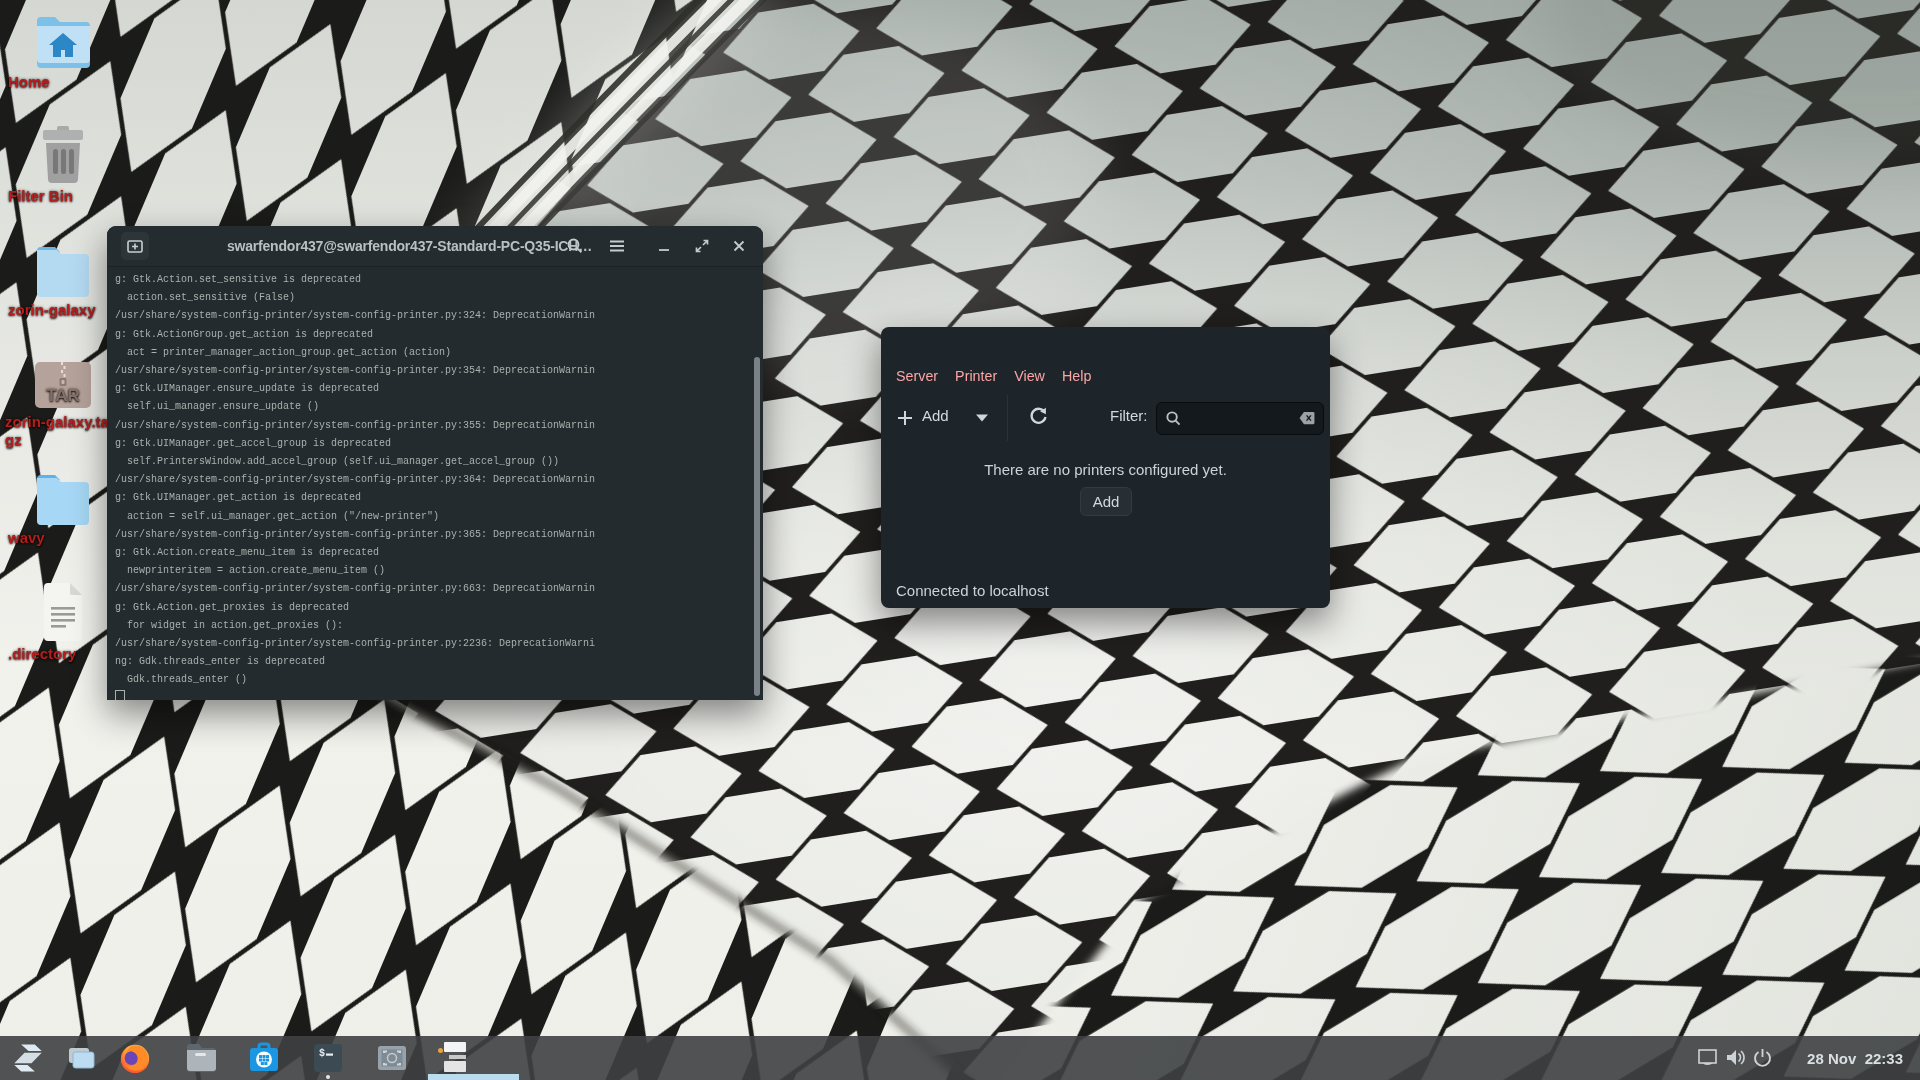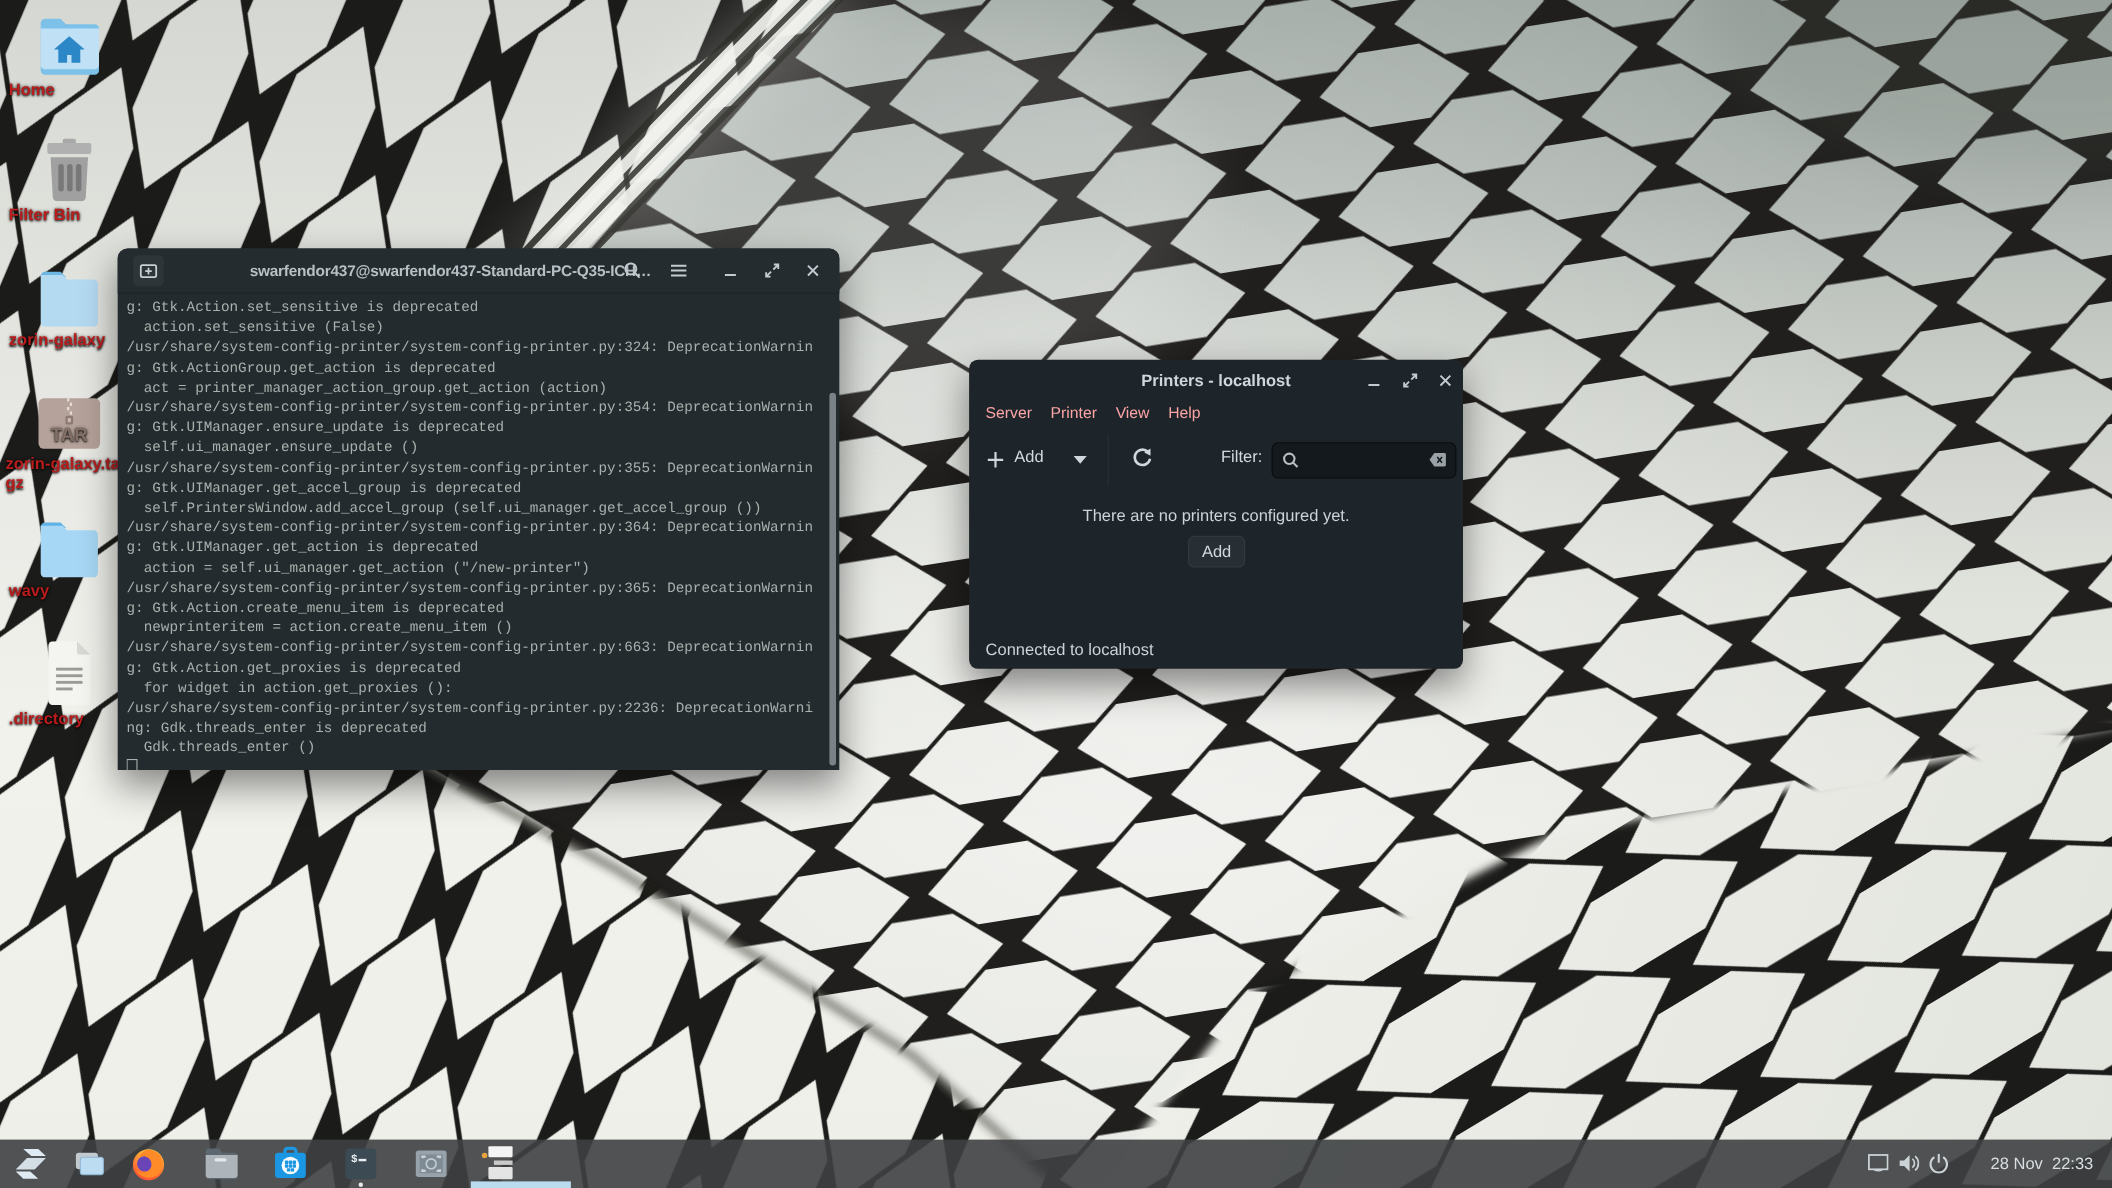--- a/index.html
+++ b/index.html
@@ -2,21 +2,21 @@
 <html><head><meta charset="utf-8">
 <style>
 html,body{margin:0;padding:0;width:1920px;height:1080px;overflow:hidden;background:#cfd2cc;font-family:"Liberation Sans",sans-serif;}
 #bg{position:absolute;left:0;top:0;width:1920px;height:1080px;}
 .win{position:absolute;border-radius:8px;box-shadow:0 14px 34px rgba(0,0,0,.45);}
 
 #term{left:107px;top:226px;width:656px;height:474px;background:#232b2e;border-radius:9px 9px 0 0;}
 #term .tbar{height:40px;background:#242c30;border-radius:9px 9px 0 0;position:relative;border-bottom:1px solid #1b2124;}
 #term .title{position:absolute;left:15px;width:470px;top:0;height:40px;line-height:41px;text-align:right;color:#b7c0c4;font-weight:bold;font-size:14px;letter-spacing:-0.2px;}
 #term .newtab{position:absolute;left:14px;top:6px;width:28px;height:28px;background:#2d3539;border-radius:5px;}
-#term .body{position:absolute;left:8px;top:45px;right:14px;bottom:0;font-family:"Liberation Mono",monospace;font-size:13px;line-height:18.2px;color:#a9b1ae;white-space:pre;overflow:hidden;}
+#term .body{position:absolute;left:8px;top:45px;right:14px;bottom:0;font-family:"Liberation Mono",monospace;font-size:10px;line-height:18.2px;color:#a9b1ae;white-space:pre;overflow:hidden;}
 #term .sbar{position:absolute;right:3px;top:131px;width:6px;height:339px;background:#8a9296;border-radius:3px;opacity:.85;}
 
 #prn{left:881px;top:327px;width:449px;height:281px;background:#1d242a;border-radius:8px;color:#ced6da;}
 #prn .tbar{height:37px;position:relative;}
 #prn .title{position:absolute;left:0;right:0;top:0;height:37px;line-height:39px;text-align:center;color:#cfd7db;font-weight:bold;font-size:15px;}
 #prn .menu{position:absolute;top:41px;left:10px;font-size:14.3px;color:#fca5a5;}
 #prn .menu span{margin-right:7px;padding:3px 5px;}
 #prn .vsep{position:absolute;left:126px;top:68px;width:1px;height:46px;background:#2a3138;}
 #prn .filterbox{position:absolute;left:275px;top:75px;width:166px;height:31px;background:#14191d;border:1px solid #090c0e;border-radius:6px;}
 #prn .noprn{position:absolute;top:134px;width:100%;text-align:center;font-size:15px;color:#ccd4d8;}
@@ -216,34 +216,20 @@
 g: Gtk.Action.get_proxies is deprecated
   for widget in action.get_proxies ():
 /usr/share/system-config-printer/system-config-printer.py:2236: DeprecationWarni
 ng: Gdk.threads_enter is deprecated
   Gdk.threads_enter ()
 <span style="display:inline-block;width:8px;height:16px;border:1px solid #a9b1ae;vertical-align:-3px;"></span></div>
  <div class="sbar"></div>
 </div>
 
 <div id="prn" class="win">
- <div class="tbar">
-      <div class="title">Printers - localhost</div>
-  <svg style="position:absolute;left:359px;top:10px" width="18" height="18" viewBox="0 0 18 18">
-        <path d="M4 13h10" stroke="#c3cbd0" stroke-width="1.8"></path>
-      </svg>
-  <svg style="position:absolute;left:392px;top:10px" width="18" height="18" viewBox="0 0 18 18">
-        <g stroke="#c3cbd0" stroke-width="1.7" fill="none">
-          <path d="M10.5 3.5 H14.5 V7.5 M14.5 3.5 L10 8 M7.5 14.5 H3.5 V10.5 M3.5 14.5 L8 10"></path>
-        </g>
-      </svg>
-  <svg style="position:absolute;left:424px;top:10px" width="18" height="18" viewBox="0 0 18 18">
-        <path d="M4.5 4.5 13.5 13.5 M13.5 4.5 4.5 13.5" stroke="#c3cbd0" stroke-width="1.8"></path>
-      </svg>
- </div>
  <div class="menu"><span>Server</span><span>Printer</span><span>View</span><span>Help</span></div>
  <div class="vsep"></div>
  <svg style="position:absolute;left:16px;top:83px" width="16" height="16" viewBox="0 0 16 16">
       <path d="M7 1h2v6h6v2H9v6H7V9H1V7h6z" fill="#cfd7db"></path>
     </svg>
  <div style="position:absolute;left:41px;top:80px;font-size:15px;color:#d2dade;">Add</div>
  <svg style="position:absolute;left:94px;top:86px" width="14" height="10" viewBox="0 0 14 10">
       <path d="M1 1.5 L7 8.5 L13 1.5 Z" fill="#cfd7db"></path>
     </svg>
  <svg style="position:absolute;left:148px;top:79px" width="19" height="19" viewBox="0 0 19 19">
@@ -331,14 +317,14 @@
   <path d="M4.5 14 a5.5 3.5 0 0 0 10 0 Z" fill="#ccd3d7"></path>
  </svg>
  <svg style="position:absolute;left:1725px;top:12px" width="20" height="19" viewBox="0 0 20 19">
   <path d="M2 7 h4 l5-5 v15 l-5-5 H2 Z" fill="#ccd3d7"></path>
   <path d="M13.5 5.5 a5 5 0 0 1 0 8 M16 3 a8.5 8.5 0 0 1 0 13" fill="none" stroke="#ccd3d7" stroke-width="1.6"></path>
  </svg>
  <svg style="position:absolute;left:1753px;top:12px" width="19" height="19" viewBox="0 0 19 19">
   <path d="M5.5 4 a7.5 7.5 0 1 0 8 0" fill="none" stroke="#ccd3d7" stroke-width="1.9"></path>
   <path d="M9.5 1 v8" stroke="#ccd3d7" stroke-width="1.9"></path>
  </svg>
- <div style="position:absolute;right:17px;top:0;height:44px;line-height:45px;color:#d9dfe2;font-size:15px;font-weight:normal;">28 Nov&nbsp; 22:33</div>
+ <div style="position:absolute;right:17px;top:0;height:44px;line-height:45px;color:#d9dfe2;font-size:15px;font-weight:bold;">28 Nov&nbsp; 22:33</div>
 </div>
 
 </body></html>

